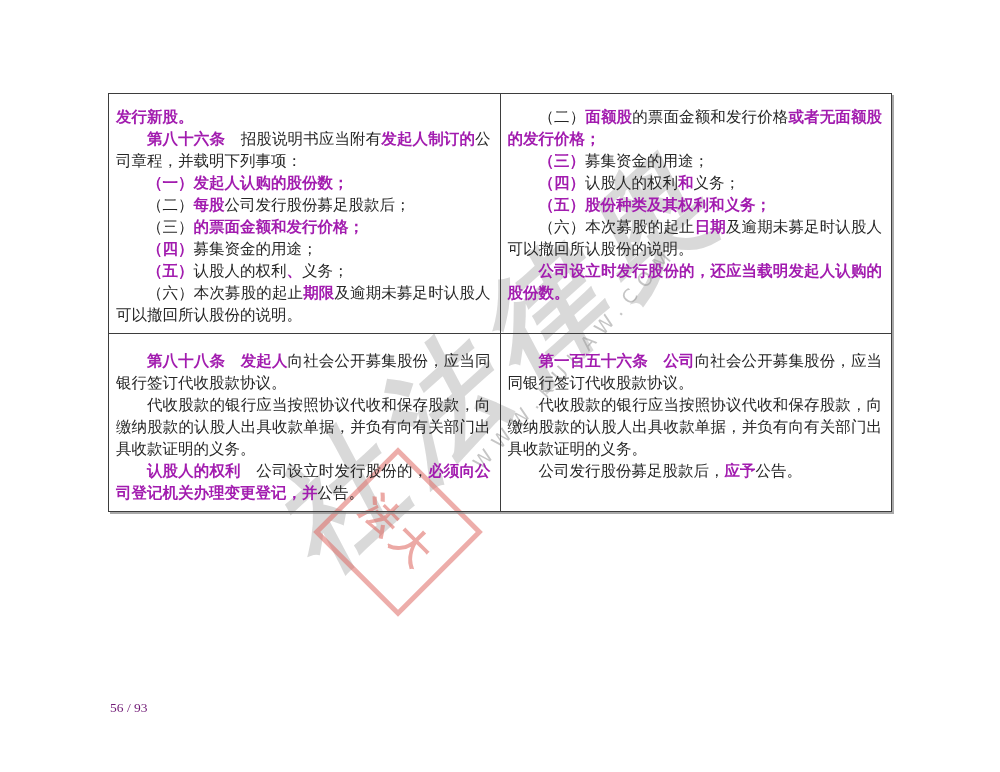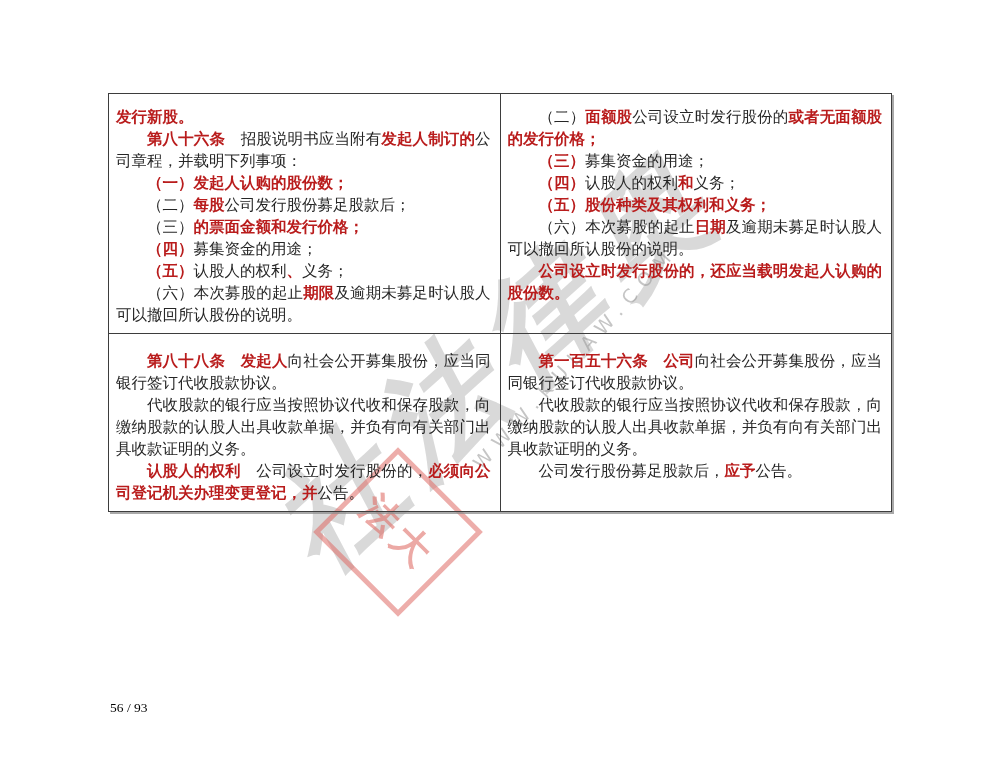--- a/index.html
+++ b/index.html
@@ -67,28 +67,28 @@
 
   .para {
     font-size:15.5px; line-height:22px;
     color:#262626;
     text-align:justify; text-justify:inter-character;
     margin:0;
   }
   .para.indent { text-indent:2em; }
   .para.center { text-align:center; text-indent:0; font-weight:bold; }
   .red {
-    color:#b91c1c; font-weight:bold;
+    color:#a21caf; font-weight:bold;
     font-family:"Liberation Sans","DejaVu Sans",sans-serif;
   }
 
   
   .page-num {
     position:absolute; left:110px; top:700px;
-    font-size:13.5px; color:#000000; z-index:1;
+    font-size:13.5px; color:#701a75; z-index:1;
     font-family:"Liberation Serif","DejaVu Serif",serif;
   }
 </style>
 </head>
 <body>
 
 <div class="watermark-layer">
   <div class="wm-brush">社法律奥</div>
   <div class="wm-latin">WWW.KULAW.COM</div>
   <div class="seal">
@@ -103,21 +103,21 @@
           <div class="para"><span class="red">发行新股。</span></div>
           <div class="para indent"><span class="red">第八十六条</span><span>　招股说明书应当附有</span><span class="red">发起人制订的</span><span>公司章程，并载明下列事项：</span></div>
           <div class="para indent"><span class="red">（一）发起人认购的股份数；</span></div>
           <div class="para indent"><span>（二）</span><span class="red">每股</span><span>公司发行股份募足股款后；</span></div>
           <div class="para indent"><span>（三）</span><span class="red">的票面金额和发行价格；</span></div>
           <div class="para indent"><span class="red">（四）</span><span>募集资金的用途；</span></div>
           <div class="para indent"><span class="red">（五）</span><span>认股人的权利</span><span class="red">、</span><span>义务；</span></div>
           <div class="para indent"><span>（六）本次募股的起止</span><span class="red">期限</span><span>及逾期未募足时认股人可以撤回所认股份的说明。</span></div>
         </td>
       <td>
-          <div class="para indent"><span>（二）</span><span class="red">面额股</span><span>公司设立时发行股份的</span><span class="red">或者无面额股的发行价格；</span></div>
+          <div class="para indent"><span>（二）</span><span class="red">面额股</span><span>的票面金额和发行价格</span><span class="red">或者无面额股的发行价格；</span></div>
           <div class="para indent"><span class="red">（三）</span><span>募集资金的用途；</span></div>
           <div class="para indent"><span class="red">（四）</span><span>认股人的权利</span><span class="red">和</span><span>义务；</span></div>
           <div class="para indent"><span class="red">（五）股份种类及其权利和义务；</span></div>
           <div class="para indent"><span>（六）本次募股的起止</span><span class="red">日期</span><span>及逾期未募足时认股人可以撤回所认股份的说明。</span></div>
           <div class="para indent"><span class="red">公司设立时发行股份的，还应当载明发起人认购的股份数。</span></div>
         </td>
     </tr>
     <tr class="r3">
       <td>
           <div class="para indent"><span class="red">第八十八条　发起人</span><span>向社会公开募集股份，应当同银行签订代收股款协议。</span></div>

